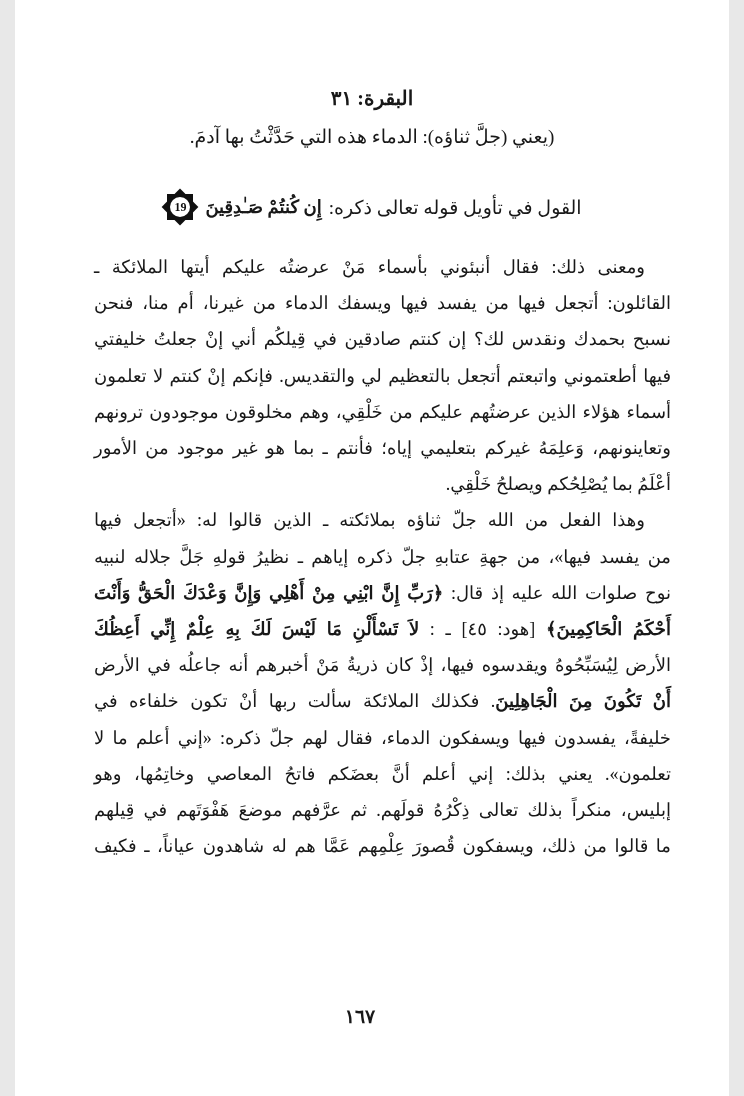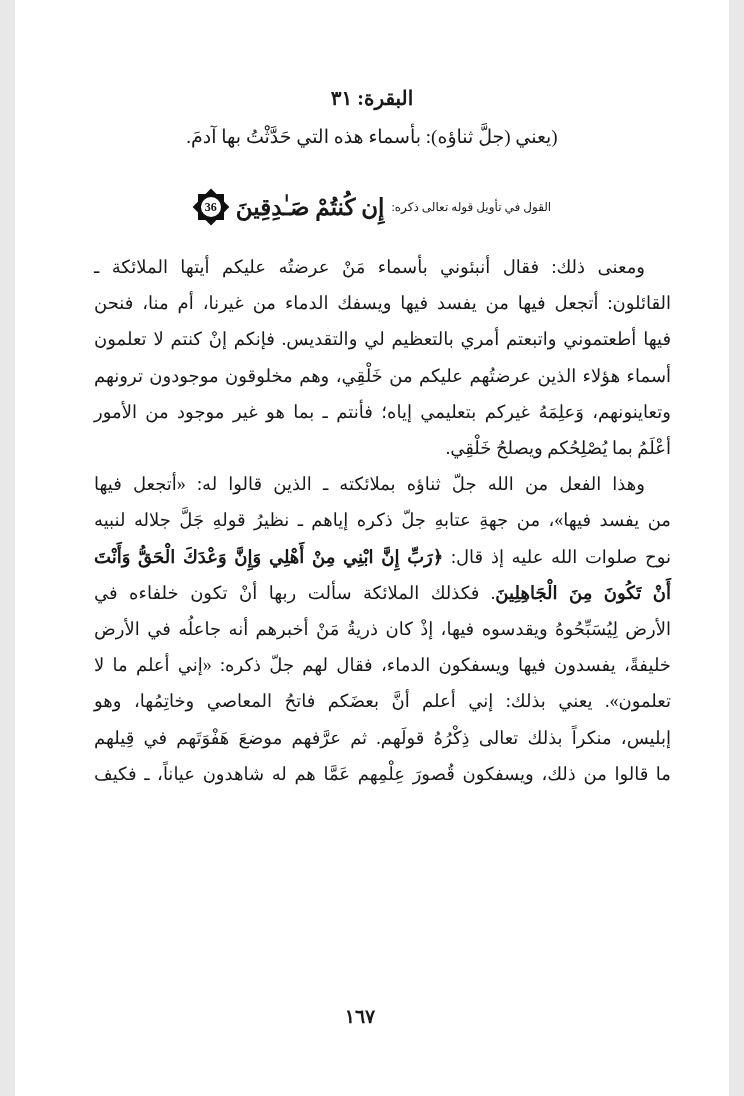--- a/index.html
+++ b/index.html
@@ -12,22 +12,22 @@
     margin-top:84px;text-align:center;font-size:20px;font-weight:bold;
     line-height:28px;
   }
   .header-subtitle{
     margin-top:9px;text-align:center;font-size:19px;line-height:32px;
   }
   .section-heading{
     margin-top:36px;display:flex;direction:rtl;justify-content:center;
     align-items:center;gap:7px;
   }
-  .heading-intro{font-size:12px;}
-  .quran-display{font-size:23px;font-weight:bold;letter-spacing:-0.5px;}
+  .heading-intro{font-size:19px;}
+  .quran-display{font-size:18px;font-weight:bold;letter-spacing:-0.5px;}
   .medallion{position:relative;width:36px;height:36px;display:inline-block;flex:0 0 auto;}
   .m-sq1,.m-sq2{position:absolute;inset:5px;background:#101010;}
   .m-sq2{transform:rotate(45deg);}
   .m-circle{position:absolute;inset:8px;background:#ffffff;border-radius:50%;}
   .m-num{
     position:absolute;inset:0;display:flex;align-items:center;justify-content:center;
     font-size:12px;font-weight:bold;color:#101010;
   }
   .body-text{
     margin:24px 58px 0 58px;direction:rtl;
@@ -46,45 +46,47 @@
     text-align:center;font-size:19px;font-weight:bold;letter-spacing:2px;
   }
 </style>
 </head>
 <body>
 
 <div class="page">
 
   <div class="header-title">البقرة: ٣١</div>
 
-  <div class="header-subtitle">(يعني (جلَّ ثناؤه): بأسماء هذه التي حَدَّثْتُ بها آدمَ.</div>
+  <div class="header-subtitle">(يعني (جلَّ ثناؤه): الدماء هذه التي حَدَّثْتُ بها آدمَ.</div>
 
   <div class="section-heading">
     <span class="heading-intro">القول في تأويل قوله تعالى ذكره:</span>
     <span class="quran-display">إِن كُنتُمْ صَـٰدِقِينَ</span>
     <span class="medallion">
       <span class="m-sq1"></span>
       <span class="m-sq2"></span>
       <span class="m-circle"></span>
-      <span class="m-num">36</span>
+      <span class="m-num">19</span>
     </span>
   </div>
 
   <div class="body-text">
       <div class="line indent"><span>ومعنى ذلك: فقال أنبئوني بأسماء مَنْ عرضتُه عليكم أيتها الملائكة ـ</span></div>
       <div class="line"><span>القائلون: أتجعل فيها من يفسد فيها ويسفك الدماء من غيرنا، أم منا، فنحن</span></div>
-      <div class="line"><span>فيها أطعتموني واتبعتم أمري بالتعظيم لي والتقديس. فإنكم إنْ كنتم لا تعلمون</span></div>
+      <div class="line"><span>نسبح بحمدك ونقدس لك؟ إن كنتم صادقين في قِيلكُم أني إنْ جعلتُ خليفتي</span></div>
+      <div class="line"><span>فيها أطعتموني واتبعتم أتجعل بالتعظيم لي والتقديس. فإنكم إنْ كنتم لا تعلمون</span></div>
       <div class="line"><span>أسماء هؤلاء الذين عرضتُهم عليكم من خَلْقِي، وهم مخلوقون موجودون ترونهم</span></div>
       <div class="line"><span>وتعاينونهم، وَعلِمَهُ غيركم بتعليمي إياه؛ فأنتم ـ بما هو غير موجود من الأمور</span></div>
       <div class="line no-justify"><span>أعْلَمُ بما يُصْلِحُكم ويصلحُ خَلْقِي.</span></div>
       <div class="line indent"><span>وهذا الفعل من الله جلّ ثناؤه بملائكته ـ الذين قالوا له: «أتجعل فيها</span></div>
       <div class="line"><span>من يفسد فيها»، من جهةِ عتابهِ جلّ ذكره إياهم ـ نظيرُ قولهِ جَلَّ جلاله لنبيه</span></div>
       <div class="line"><span>نوح صلوات الله عليه إذ قال: </span><span class="quran">﴿رَبِّ إِنَّ ابْنِي مِنْ أَهْلِي وَإِنَّ وَعْدَكَ الْحَقُّ وَأَنْتَ</span></div>
+      <div class="line"><span class="quran">أَحْكَمُ الْحَاكِمِينَ﴾</span><span> [هود: ٤٥] ـ : </span><span class="quran">لاَ تَسْأَلْنِ مَا لَيْسَ لَكَ بِهِ عِلْمٌ إِنِّي أَعِظُكَ</span></div>
+      <div class="line"><span>الأرض لِيُسَبِّحُوهُ ويقدسوه فيها، إذْ كان ذريةُ مَنْ أخبرهم أنه جاعلُه في الأرض</span></div>
       <div class="line"><span class="quran">أَنْ تَكُونَ مِنَ الْجَاهِلِينَ</span><span>. فكذلك الملائكة سألت ربها أنْ تكون خلفاءه في</span></div>
-      <div class="line"><span>الأرض لِيُسَبِّحُوهُ ويقدسوه فيها، إذْ كان ذريةُ مَنْ أخبرهم أنه جاعلُه في الأرض</span></div>
       <div class="line"><span>خليفةً، يفسدون فيها ويسفكون الدماء، فقال لهم جلّ ذكره: «إني أعلم ما لا</span></div>
       <div class="line"><span>تعلمون». يعني بذلك: إني أعلم أنَّ بعضَكم فاتحُ المعاصي وخاتِمُها، وهو</span></div>
       <div class="line"><span>إبليس، منكراً بذلك تعالى ذِكْرُهُ قولَهم. ثم عرَّفهم موضعَ هَفْوَتَهم في قِيلهم</span></div>
       <div class="line"><span>ما قالوا من ذلك، ويسفكون قُصورَ عِلْمِهم عَمَّا هم له شاهدون عياناً، ـ فكيف</span></div>
     </div>
 
   <div class="page-number">١٦٧</div>
 
 </div>
 

